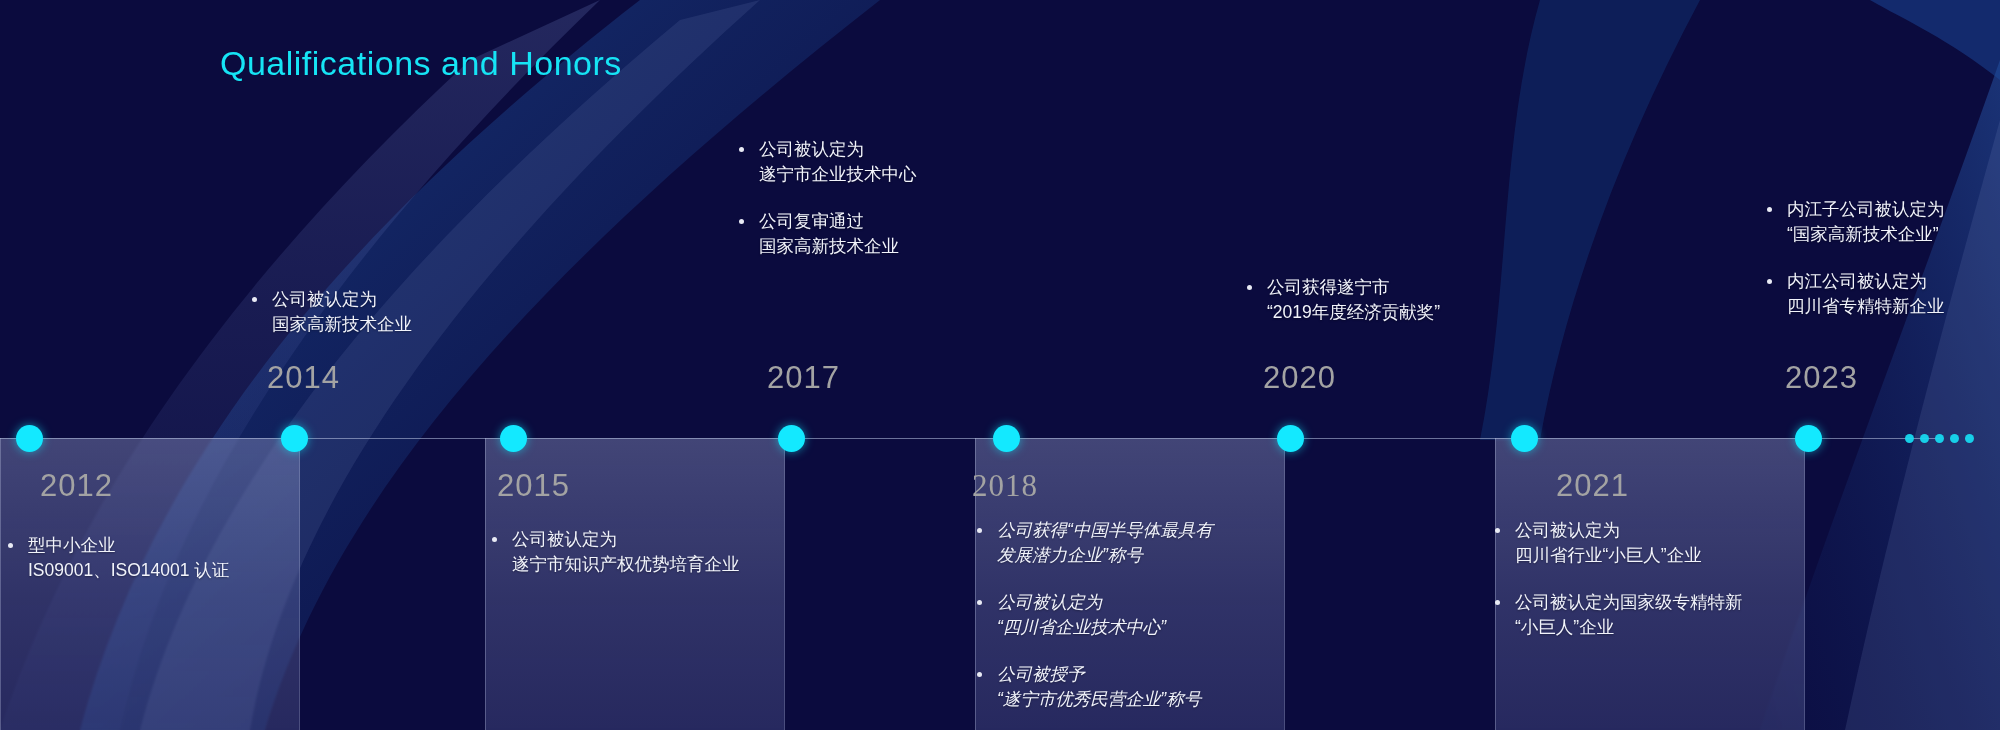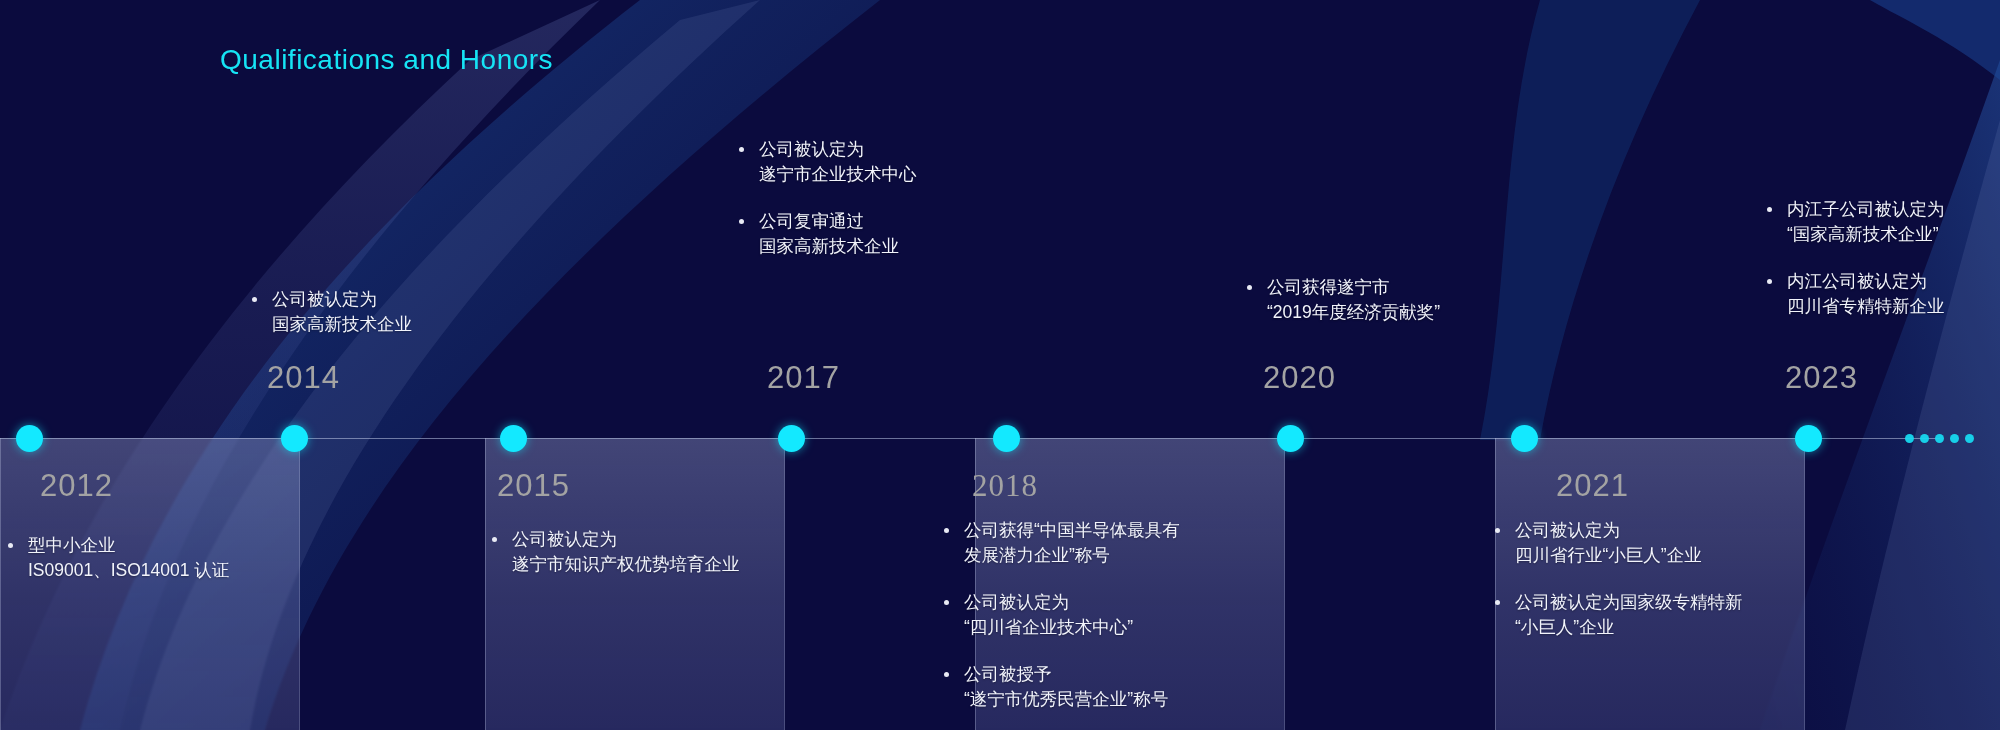--- a/index.html
+++ b/index.html
@@ -19,21 +19,21 @@
   #bg-swooshes { position: absolute; inset: 0; width: 2000px; height: 730px; }
 
   
   #header { position: absolute; left: 42px; top: 36px; }
   #title-cn {
     font-size: 50px; font-weight: bold; color: #ffffff;
     letter-spacing: 2px; line-height: 1.15; white-space: nowrap;
   }
   #title-en {
     margin-top: 8px; margin-left: 178px;
-    font-size: 28px; color: #16e4f5; letter-spacing: 0.5px; white-space: nowrap;
+    font-size: 34px; color: #16e4f5; letter-spacing: 0.5px; white-space: nowrap;
   }
 
   
   #axis {
     position: absolute; left: 0; top: 438px;
     width: 1940px; height: 1px;
     background: rgba(190,200,230,.55);
   }
   #axis-dashes {
     position: absolute; left: 1905px; top: 434px;
@@ -165,21 +165,21 @@
 
   <div class="year year-above" style="left:767px;">2017</div>
   <div class="bullets" style="left:737px; top:137px; width:300px;">
     <div class="bullet">公司被认定为
 遂宁市企业技术中心</div>
     <div class="bullet">公司复审通过
 国家高新技术企业</div>
   </div>
 
   <div class="year year-below" style="left:972px;font-family:Liberation Serif, serif;">2018</div>
-  <div class="bullets" style="left:942px; top:518px; width:300px;">
+  <div class="bullets" style="left:975px; top:518px; width:300px;font-style:italic;">
     <div class="bullet">公司获得“中国半导体最具有
 发展潜力企业”称号</div>
     <div class="bullet">公司被认定为
 “四川省企业技术中心”</div>
     <div class="bullet">公司被授予
 “遂宁市优秀民营企业”称号</div>
   </div>
 
   <div class="year year-above" style="left:1263px;">2020</div>
   <div class="bullets" style="left:1245px; top:275px; width:300px;">

